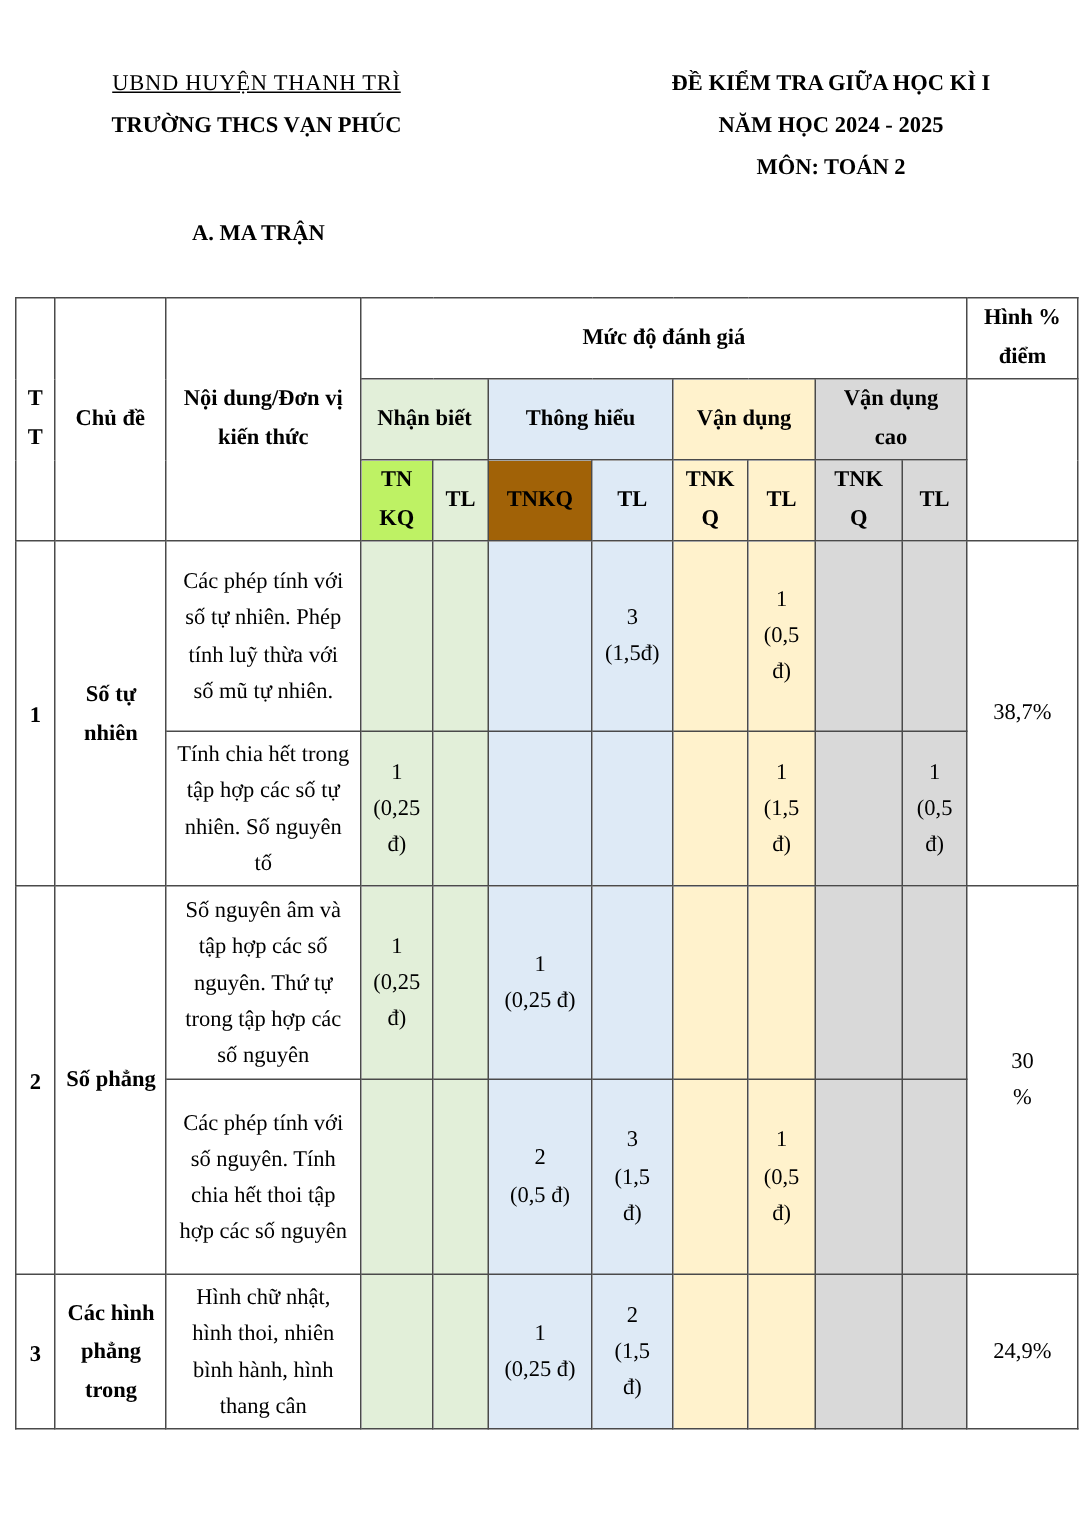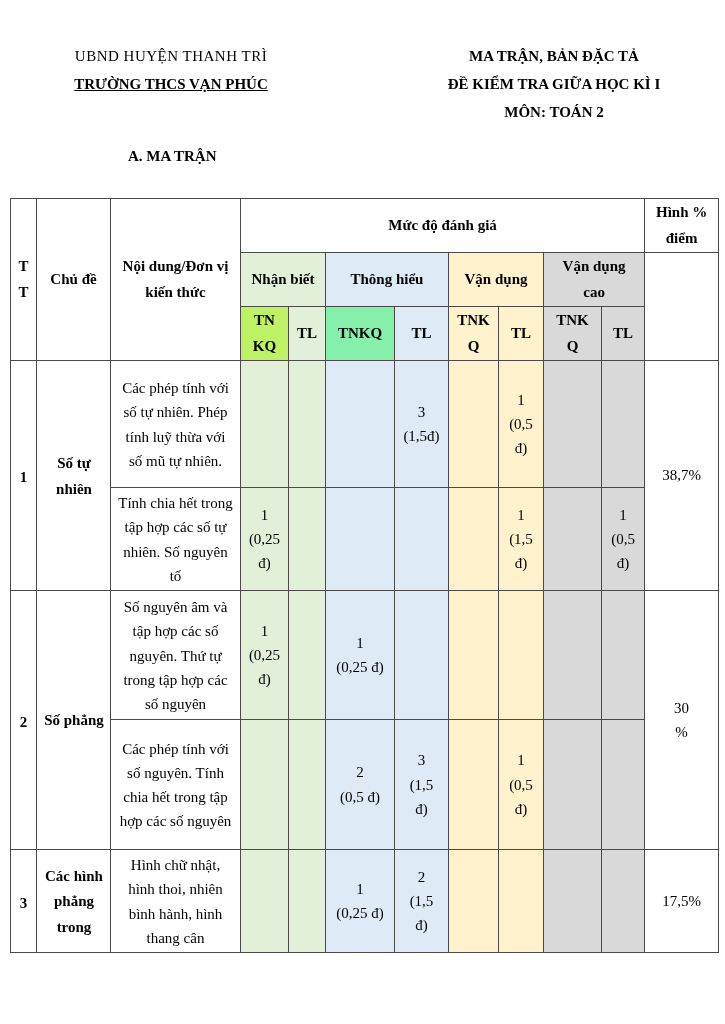--- a/index.html
+++ b/index.html
@@ -9,22 +9,22 @@
     color:#000;
     position:relative;
   }
   .page { position:absolute; inset:0; background:#fff; }
 
   
   .hdr-left {
     position:absolute; left:38px; top:42px; width:266px;
     text-align:center; font-size:15px; line-height:28px;
   }
-  .hdr-left .org { font-weight:normal; letter-spacing:0.5px; }
-  .hdr-left .school { font-weight:bold; text-decoration:underline; }
+  .hdr-left .org { font-weight:normal; letter-spacing:0.5px;text-decoration:underline; }
+  .hdr-left .school { font-weight:bold; }
   .hdr-right {
     position:absolute; left:405px; top:42px; width:298px;
     text-align:center; font-size:15px; line-height:28px; font-weight:bold;
   }
   .section-title {
     position:absolute; left:128px; top:148px;
     font-size:15px; font-weight:bold;
   }
 
   
@@ -68,22 +68,22 @@
 <body>
 
 <div class="page">
 
   <div class="hdr-left">
     <div class="org">UBND HUYỆN THANH TRÌ</div>
     <div class="school">TRƯỜNG THCS VẠN PHÚC</div>
   </div>
 
   <div class="hdr-right">
-    <div>MA TRẬN, BẢN ĐẶC TẢ</div>
     <div>ĐỀ KIỂM TRA GIỮA HỌC KÌ I</div>
+    <div>NĂM HỌC 2024 - 2025</div>
     <div>MÔN: TOÁN 2</div>
   </div>
 
   <div class="section-title">A. MA TRẬN</div>
 
   <table class="matrix">
     <colgroup>
       <col style="width:26px">
         <col style="width:74px">
         <col style="width:130px">
@@ -116,21 +116,21 @@
       <td class="hc vd" colspan="2" style="background-color: rgb(255, 242, 204);">Vận dụng</td>
       <td class="hc vdc" colspan="2" style="background-color: rgb(217, 217, 217);">Vận dụng
 cao</td>
       <td rowspan="2"></td>
     </tr>
 
     <tr style="height:52px">
       <td class="hc nb" style="background-color: #bef264;">TN
 KQ</td>
       <td class="hc nb" style="background-color: rgb(226, 239, 217);">TL</td>
-      <td class="hc th" style="background-color: #86efac; margin-top: 41px;">TNKQ</td>
+      <td class="hc th" style="background-color: #a16207; margin-top: 41px;">TNKQ</td>
       <td class="hc th" style="background-color: rgb(222, 234, 246);">TL</td>
       <td class="hc vd" style="background-color: rgb(255, 242, 204);">TNK
 Q</td>
       <td class="hc vd" style="background-color: rgb(255, 242, 204);">TL</td>
       <td class="hc vdc" style="background-color: rgb(217, 217, 217);">TNK
 Q</td>
       <td class="hc vdc" style="background-color: rgb(217, 217, 217);">TL</td>
     </tr>
 
     <tr style="height:127px">
@@ -182,21 +182,21 @@
       <td class="g th" style="background-color: rgb(222, 234, 246);"></td>
       <td class="g vd" style="background-color: rgb(255, 242, 204);"></td>
       <td class="g vd" style="background-color: rgb(255, 242, 204);"></td>
       <td class="g vdc" style="background-color: rgb(217, 217, 217);"></td>
       <td class="g vdc" style="background-color: rgb(217, 217, 217);"></td>
       <td class="total-cell" rowspan="2">30
 %</td>
     </tr>
 
     <tr style="height:130px">
-      <td class="content-cell">Các phép tính với số nguyên. Tính chia hết trong tập hợp các số nguyên</td>
+      <td class="content-cell">Các phép tính với số nguyên. Tính chia hết thoi tập hợp các số nguyên</td>
       <td class="g nb" style="background-color: rgb(226, 239, 217);"></td>
       <td class="g nb" style="background-color: rgb(226, 239, 217);"></td>
       <td class="g th" style="background-color: rgb(222, 234, 246);">2
 (0,5 đ)</td>
       <td class="g th" style="background-color: rgb(222, 234, 246);">3
 (1,5
 đ)</td>
       <td class="g vd" style="background-color: rgb(255, 242, 204);"></td>
       <td class="g vd" style="background-color: rgb(255, 242, 204);">1
 (0,5
@@ -213,17 +213,17 @@
       <td class="g nb" style="background-color: rgb(226, 239, 217);"></td>
       <td class="g th" style="background-color: rgb(222, 234, 246);">1
 (0,25 đ)</td>
       <td class="g th" style="background-color: rgb(222, 234, 246);">2
 (1,5
 đ)</td>
       <td class="g vd" style="background-color: rgb(255, 242, 204);"></td>
       <td class="g vd" style="background-color: rgb(255, 242, 204);"></td>
       <td class="g vdc" style="background-color: rgb(217, 217, 217);"></td>
       <td class="g vdc" style="background-color: rgb(217, 217, 217);"></td>
-      <td class="total-cell">17,5%</td>
+      <td class="total-cell">24,9%</td>
     </tr>
   </tbody>
     </table>
 </div>
 
 </body></html>

